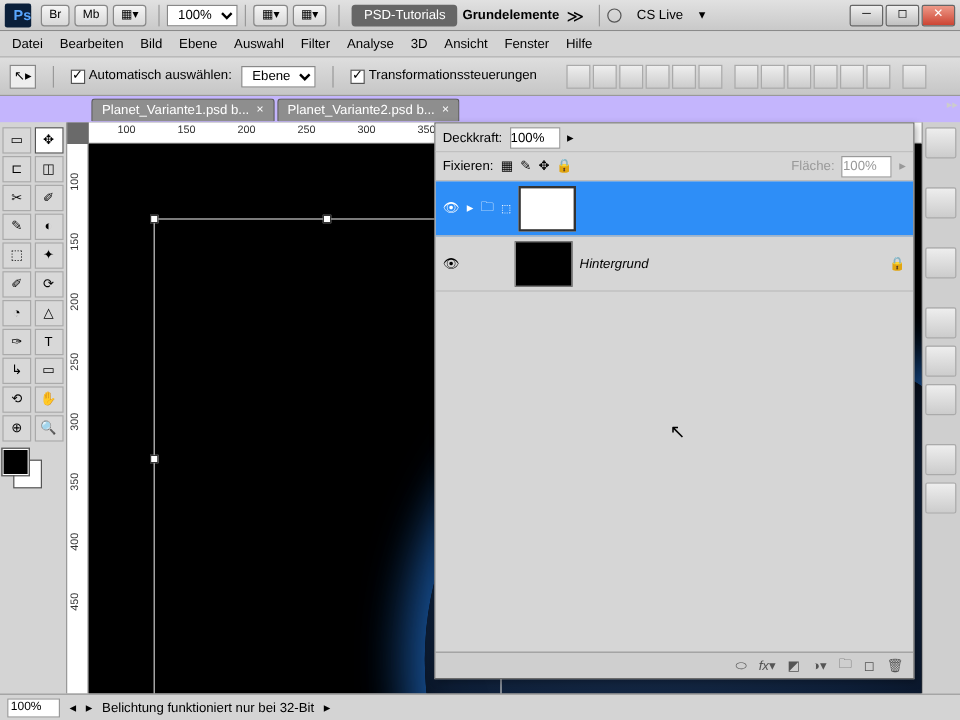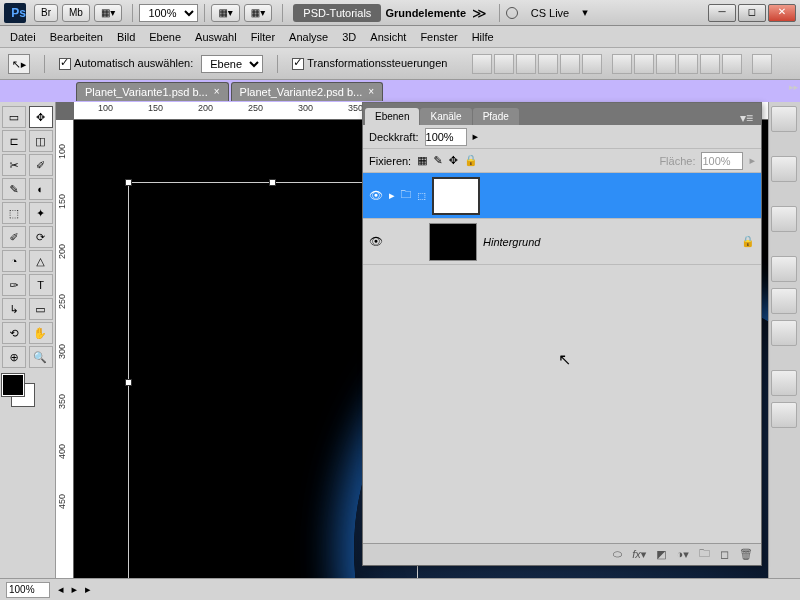--- a/index.html
+++ b/index.html
@@ -235,26 +235,20 @@
     <div class="dock-ico"></div>
     <div class="dock-ico"></div>
     <div class="dock-ico"></div>
     <div class="dock-gap"></div>
     <div class="dock-ico"></div>
     <div class="dock-ico"></div>
   </div>
 </div>
 
 <div class="layers-panel">
-  <div class="lp-tabs">
-    <div class="lp-tab">Ebenen</div>
-    <div class="lp-tab inactive">Kanäle</div>
-    <div class="lp-tab inactive">Pfade</div>
-    <div class="lp-menu">▾≡</div>
-  </div>
   <div class="lp-row">
     <span>Deckkraft:</span>
     <input style="width: 42px;" value="100%">
     <span>▸</span>
   </div>
   <div class="lp-row">
     <span>Fixieren:</span>
     <span>▦</span>
     <span>✎</span>
     <span>✥</span>
@@ -290,14 +284,15 @@
     <span>🗑</span>
   </div>
 </div>
 
 <div class="cursor">↖</div>
 
 <div class="statusbar">
   <input value="100%" style="">
   <span>◂</span>
   <span>▸</span>
+  <span>Belichtung funktioniert nur bei 32-Bit</span>
   <span>▸</span>
 </div>
 
 </body></html>

